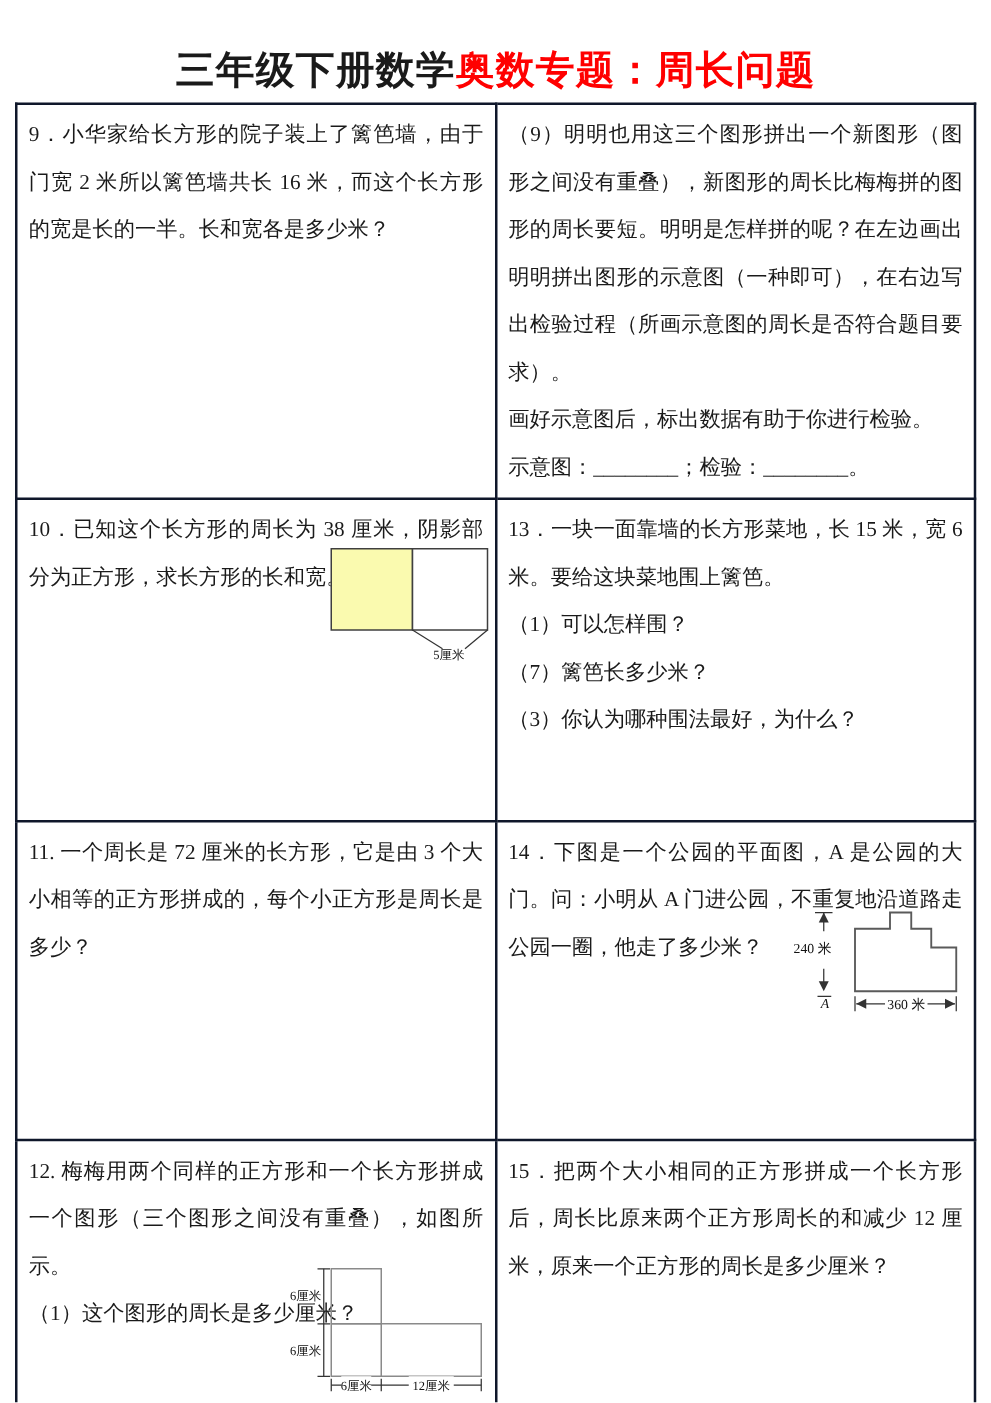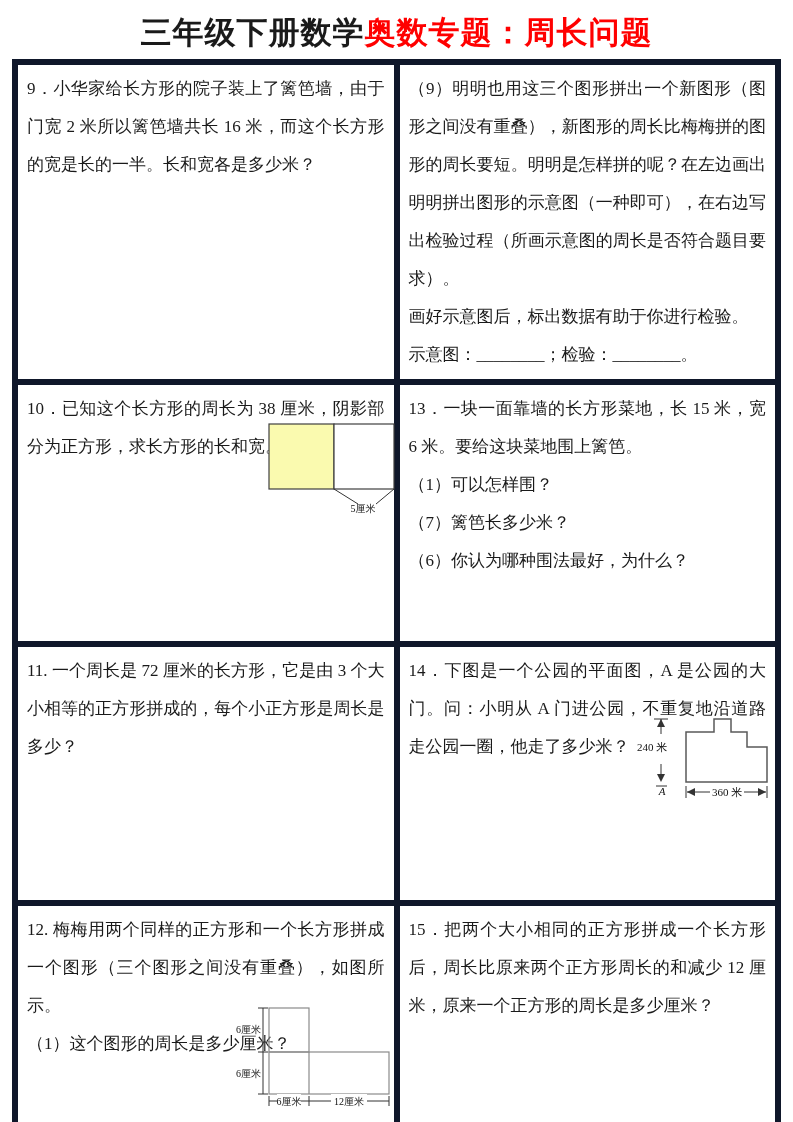--- a/index.html
+++ b/index.html
@@ -2,29 +2,29 @@
 <html><head>
 <meta charset="utf-8">
 <style>
   html,body{margin:0;padding:0;background:#ffffff;}
   .sheet{
     position:relative;width:793px;height:1122px;background:#fff;
     font-family:"Liberation Serif","DejaVu Serif",serif;color:#1a1a1a;overflow:hidden;
   }
   .title{
     text-align:center;padding-top:13px;font-size:31px;font-weight:bold;
-    letter-spacing:1px;line-height:40px;white-space:nowrap;
+    letter-spacing:1px;line-height:40px;white-space:nowrap;margin-top:23px;
   }
   .title .red{color:#FF0000;}
   table.grid{
     border-collapse:collapse;table-layout:fixed;width:769px;margin:6px 0 0 12px;
     border:2px solid #3c3c3c;
   }
   table.grid td{
-    width:50%;border:6px solid #0f172a;vertical-align:top;position:relative;
+    width:50%;border:2px solid #0f172a;vertical-align:top;position:relative;
     padding:5px 9px;font-size:17px;line-height:38px;text-align:justify;
   }
   tr.r1 td{height:243px;}
   tr.r2 td{height:246px;}
   tr.r3 td{height:243px;}
   tr.r4 td{height:245px;}
   td p{margin:0;}
   td.tight{font-size:16px;line-height:24px;padding-top:9px;text-align:justify;margin-left:18px;}
   .diag{position:absolute;}
   #d10{left:246px;top:35px;}
@@ -69,21 +69,21 @@
           <rect x="70" y="4" width="60" height="65" fill="#ffffff" class="box"></rect>
           <line x1="70" y1="69" x2="94" y2="84" class="dln"></line>
           <line x1="130" y1="69" x2="112" y2="84" class="dln"></line>
           <text x="99" y="92" text-anchor="middle" class="stx">5厘米</text>
         </svg>
       </td>
       <td>
         <p>13．一块一面靠墙的长方形菜地，长 15 米，宽 6 米。要给这块菜地围上篱笆。</p>
         <p>（1）可以怎样围？</p>
         <p>（7）篱笆长多少米？</p>
-        <p>（6）你认为哪种围法最好，为什么？</p>
+        <p>（3）你认为哪种围法最好，为什么？</p>
       </td>
     </tr>
 
     <tr class="r3">
       <td class="tight">
         <p>11. 一个周长是 72 厘米的长方形，它是由 3 个大小相等的正方形拼成的，每个小正方形是周长是多少？</p>
       </td>
       <td>
         <p>14．下图是一个公园的平面图，A 是公园的大门。问：小明从 A 门进公园，不重复地沿道路走公园一圈，他走了多少米？</p>
         <svg id="d14" class="diag" width="172" height="96">

